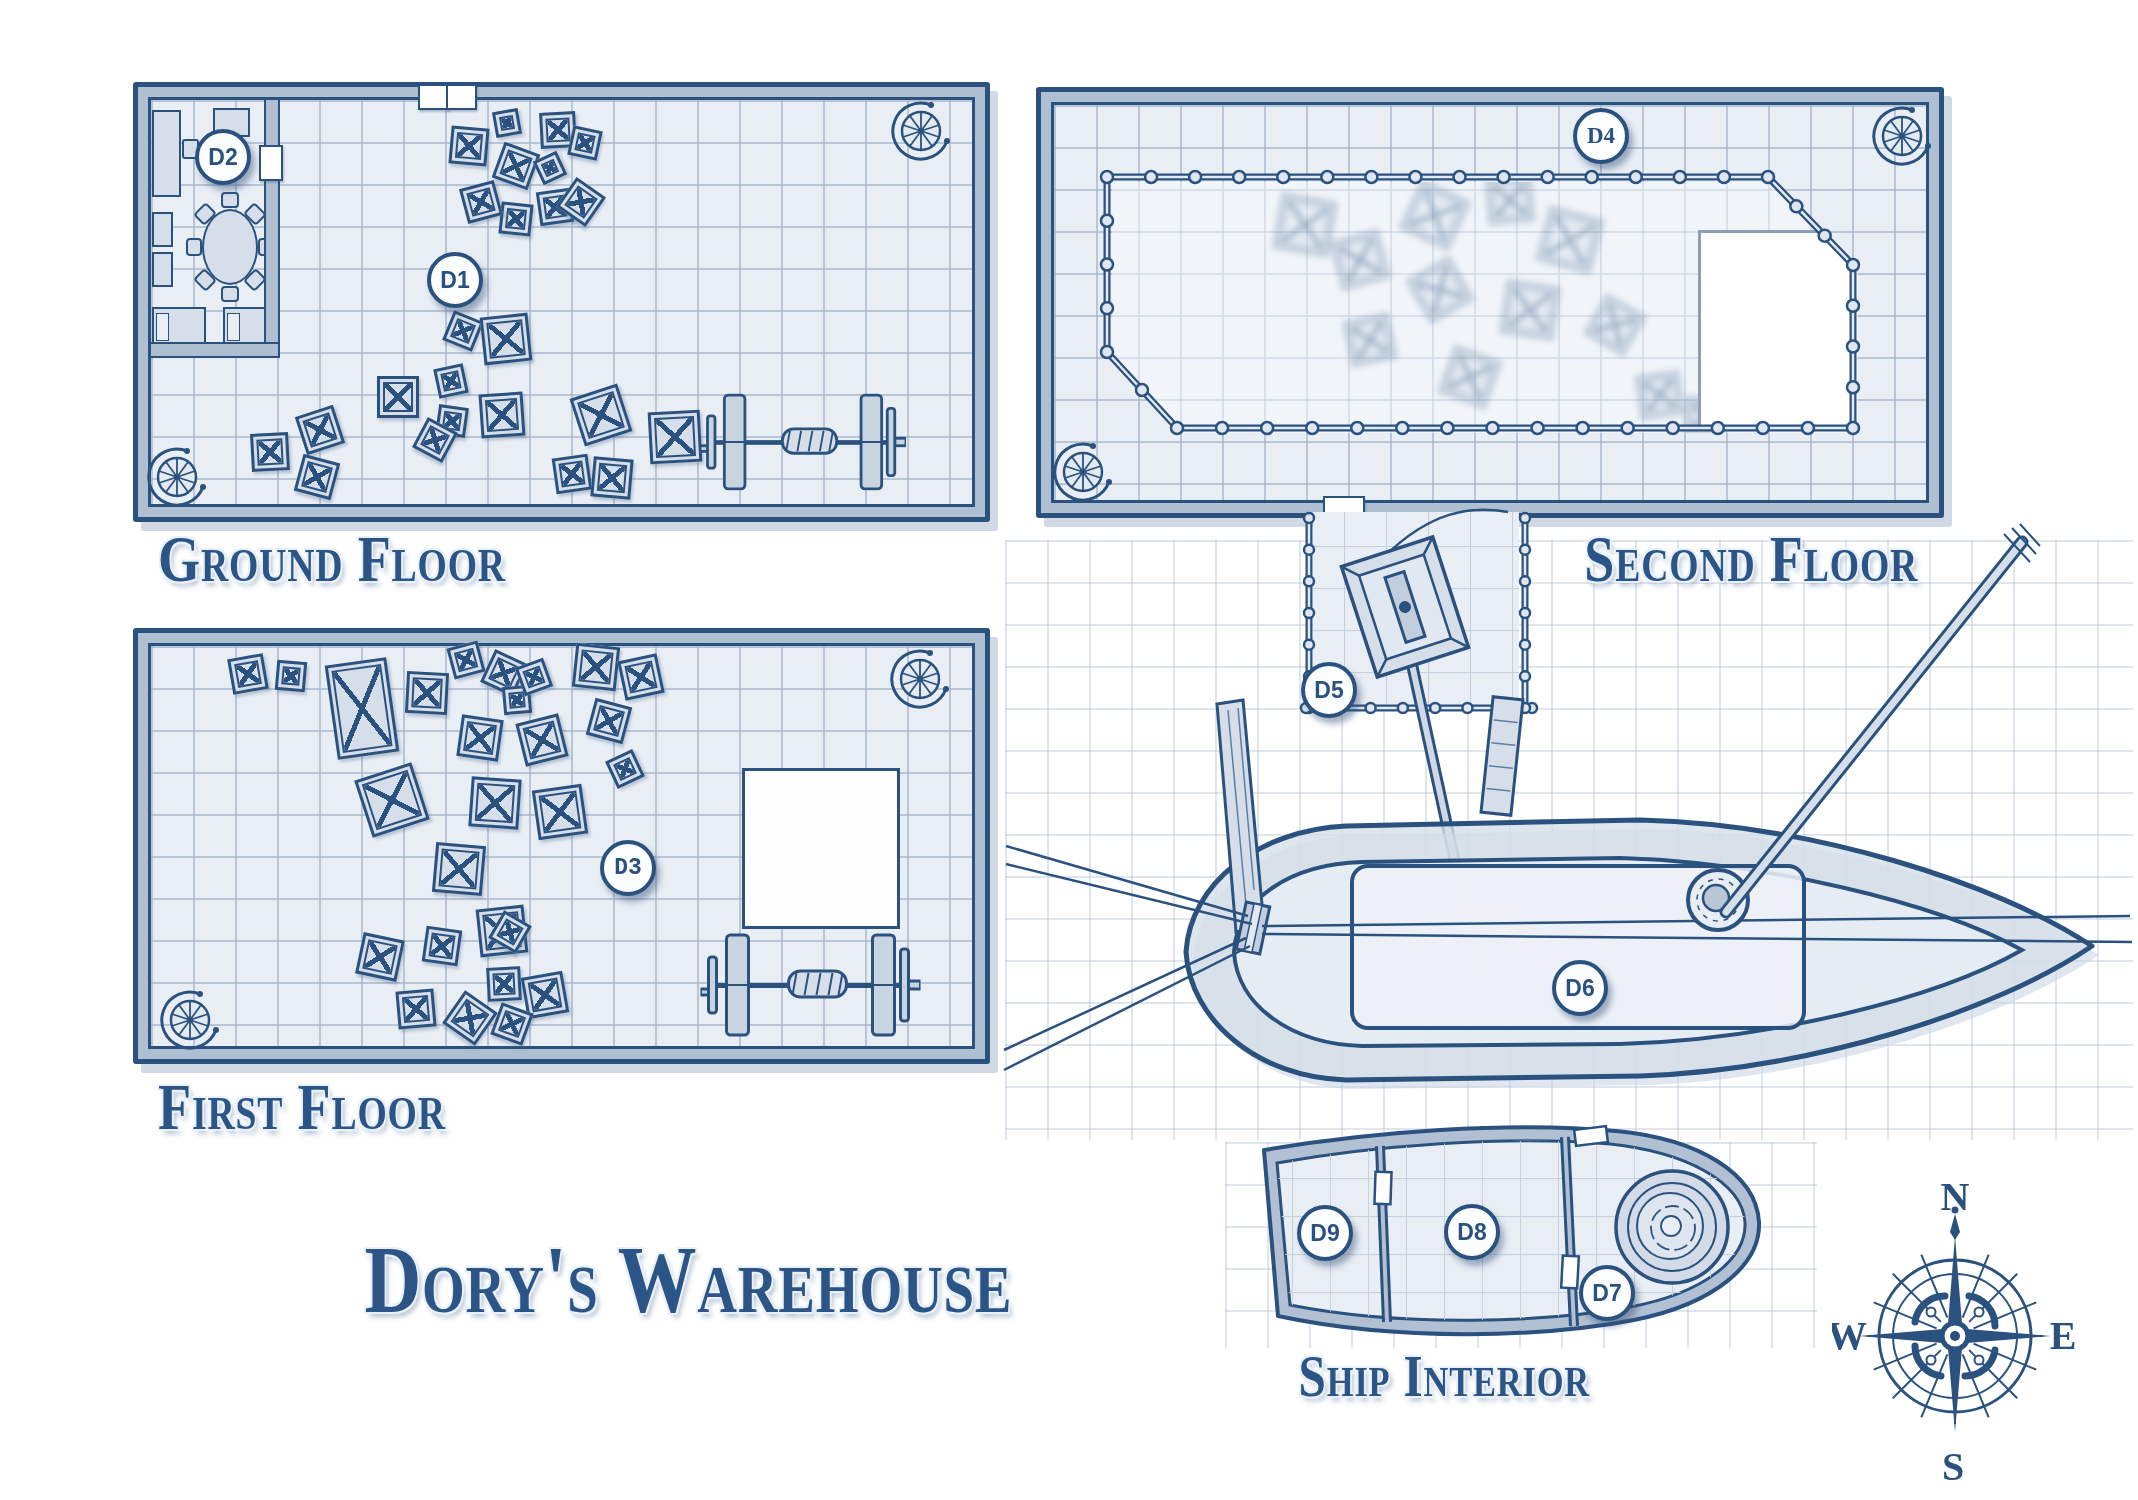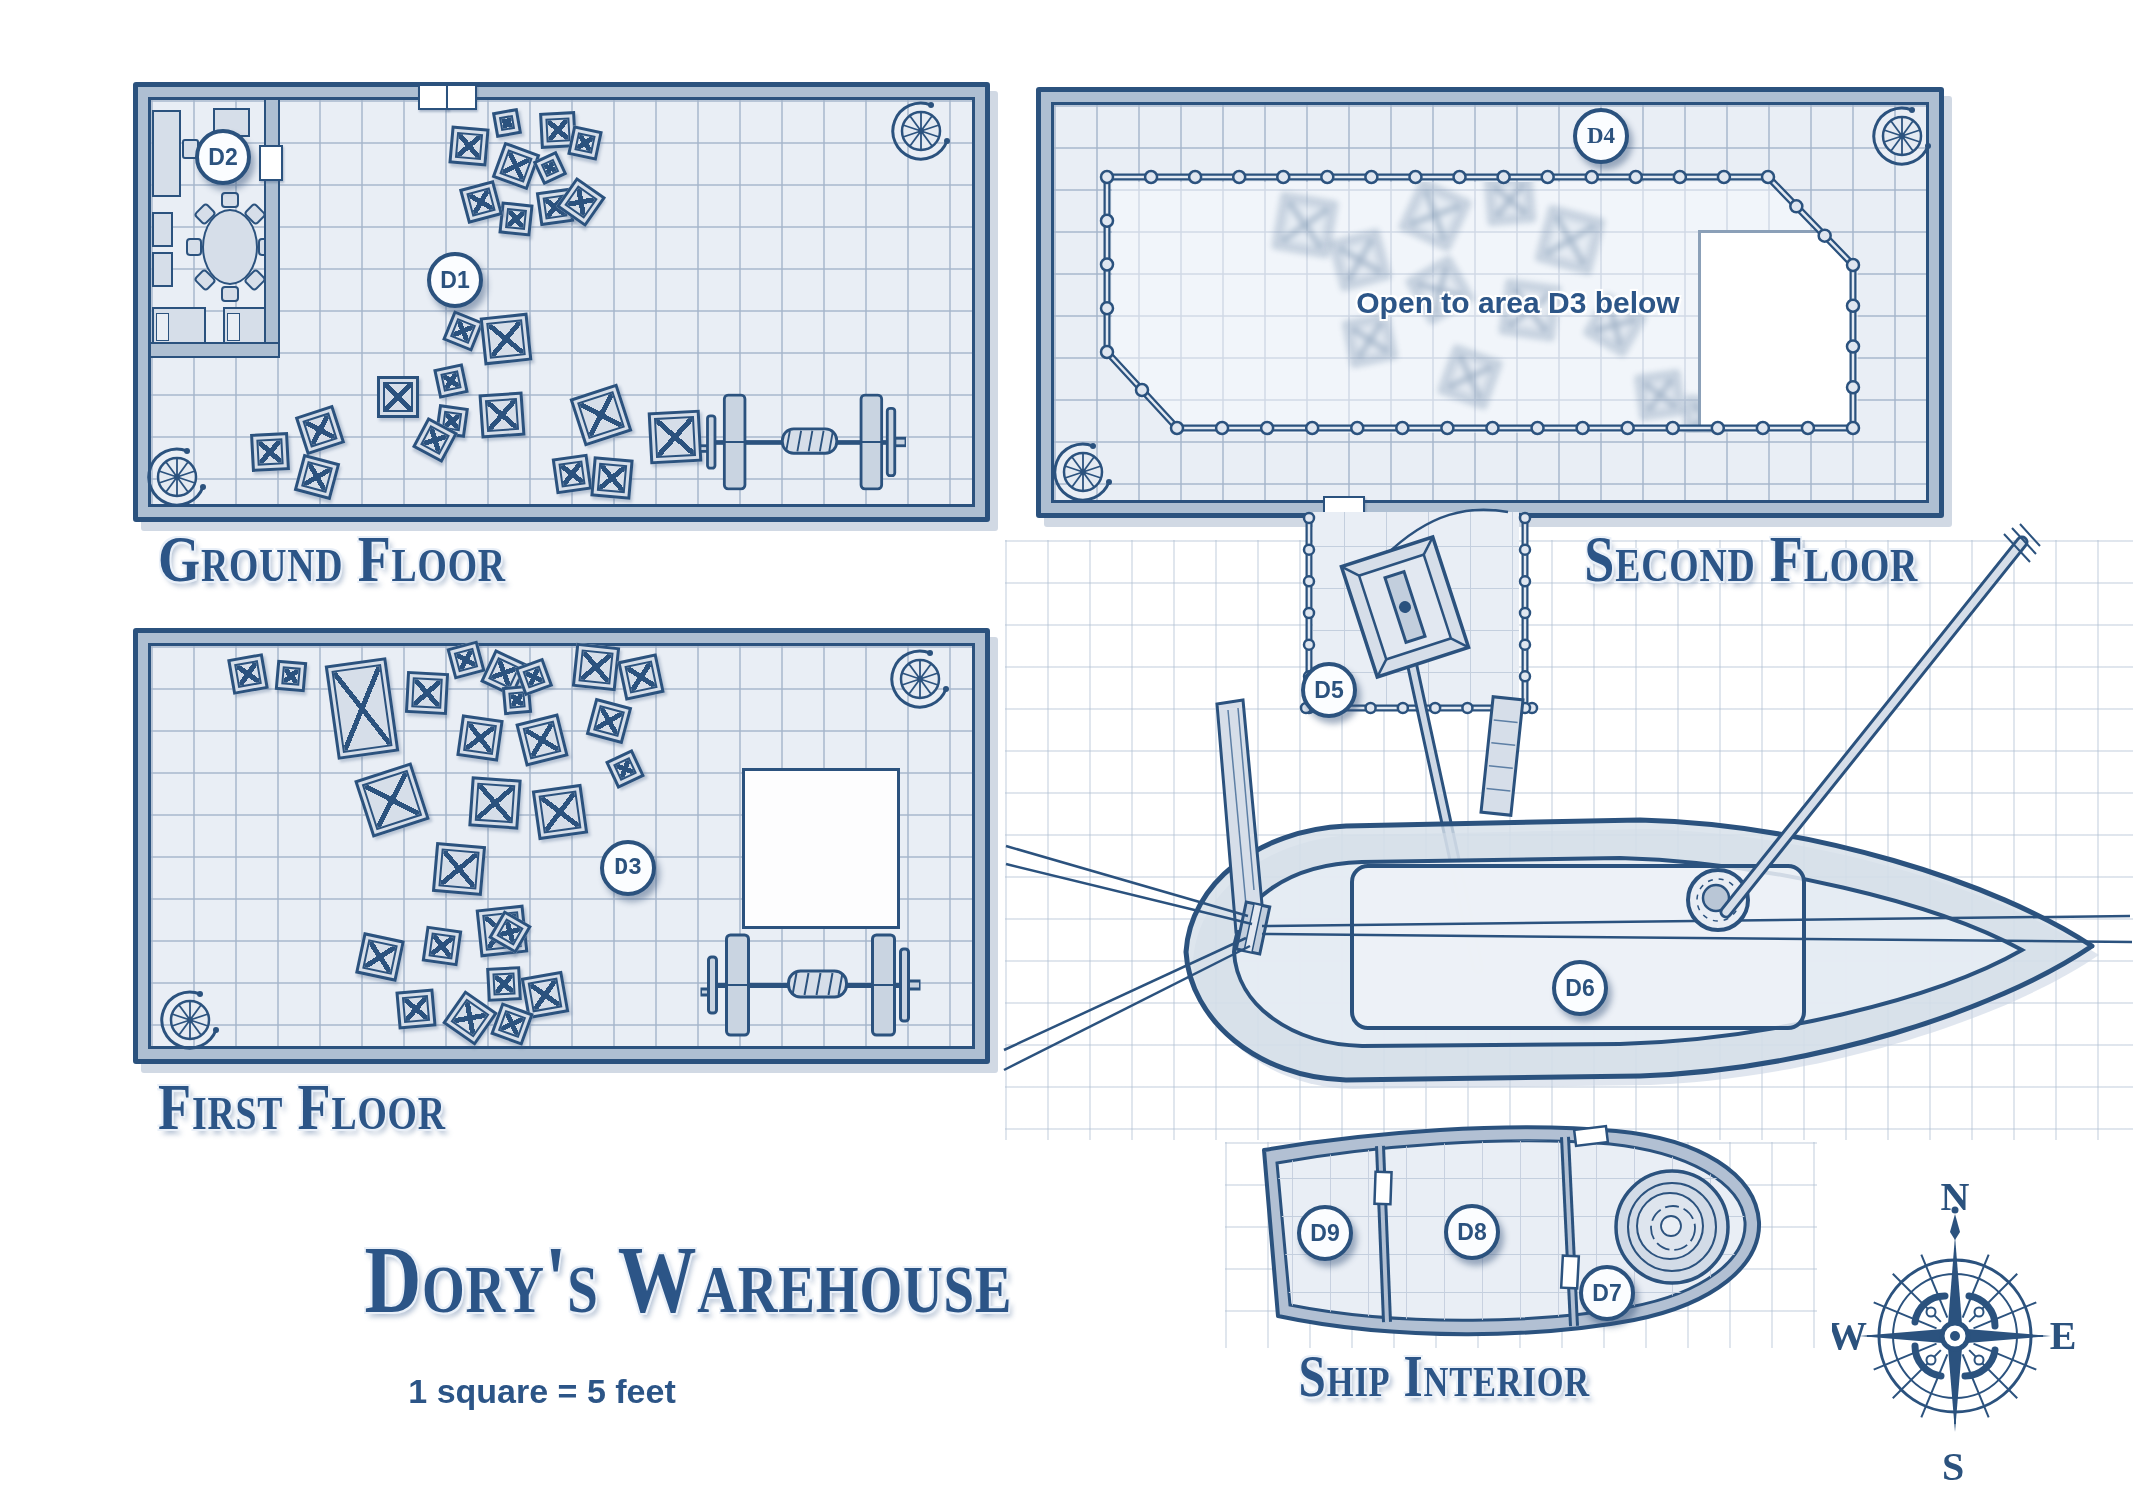--- a/index.html
+++ b/index.html
@@ -439,22 +439,20 @@
         <circle cx="1107" cy="264.5" r="6" fill="#dfe6f0" stroke="#2b527e" stroke-width="2.5"></circle>
         <circle cx="1107" cy="220.75" r="6" fill="#dfe6f0" stroke="#2b527e" stroke-width="2.5"></circle>
       </g>
   </svg>
 
   <div class="floor-label" style="left:158px;top:526px;font-size:66px;">Ground Floor</div>
   <div class="floor-label" style="left:158px;top:1074px;font-size:66px;">First Floor</div>
   <div class="floor-label" style="right:220px;top:526px;font-size:66px;transform-origin:right top;">Second Floor</div>
   <div class="floor-label" style="left:1268px;top:1346px;width:340px;font-size:60px;text-align:center;transform-origin:center top;">Ship Interior</div>
   <div class="floor-label page-title" style="left:305px;top:1232px;width:660px;">Dory's Warehouse</div>
-  <div class="note-text" style="left:342px;top:1372px;width:400px;font-size:34px;">1 square = 5 feet</div>
-  <div class="note-text" style="left:1328px;top:286px;width:380px;font-size:30px;">Open to area D3 below</div>
 
   <svg width="0" height="0" style="position:absolute">
     <defs>
       <symbol id="spiral" viewBox="-32 -32 64 64">
         <path d="M26 10 A28 28 0 1 1 10 -26" stroke="#2b527e" stroke-width="3" fill="none" stroke-linecap="round"></path>
         <circle cx="26" cy="10" r="3" fill="#2b527e"></circle>
           <circle cx="10" cy="-26" r="3" fill="#2b527e"></circle>
         <circle r="19" fill="#e4eaf2" stroke="#2b527e" stroke-width="2.5"></circle>
         <g id="sp-spokes" stroke="#2b527e" stroke-width="1.8">
           <path d="M0 0 L0 -19"></path>

